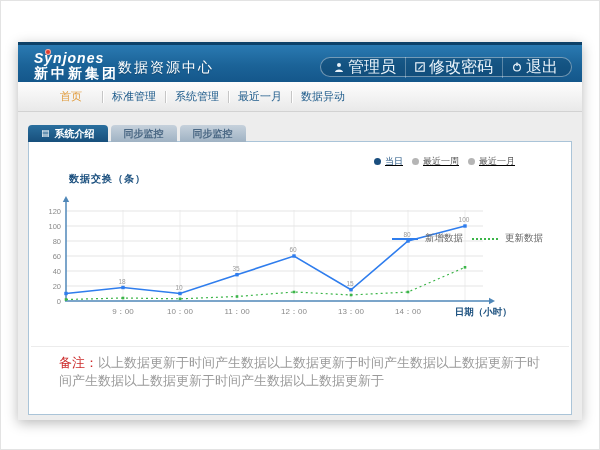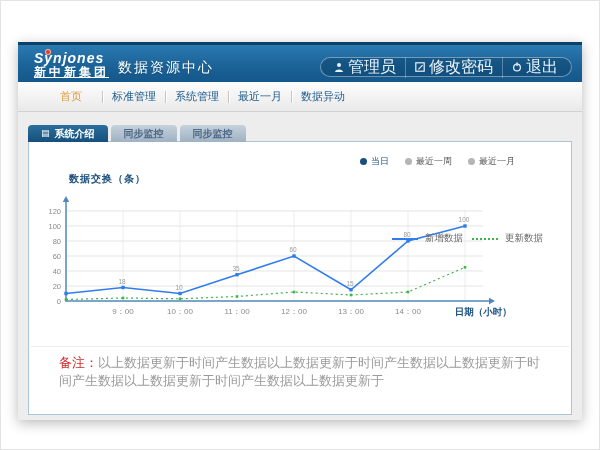--- a/index.html
+++ b/index.html
@@ -16,21 +16,21 @@
   }
   
   .header {
     position:relative; height:40px;
     background:linear-gradient(180deg,#2a7ab2 0%,#1b6398 55%,#14578b 100%);
     border-top:3px solid #0d4168;
   }
   .logo { position:absolute; left:16px; top:6px; color:#fff; line-height:1.1; }
   .logo-top { font-size:14px; font-weight:bold; font-style:italic; letter-spacing:1px; position:relative; }
   .logo-mark { position:absolute; left:11px; top:-2px; width:6px; height:6px; background:#e23c2e; border-radius:50%; box-shadow:inset 0 0 0 1px rgba(255,255,255,.6); }
-  .logo-bottom { font-size:12px; font-weight:bold; letter-spacing:3px;text-decoration:underline; }
+  .logo-bottom { font-size:14px; font-weight:bold; letter-spacing:3px; }
   .app-title { position:absolute; left:100px; top:14px; color:#fff; font-size:14px; letter-spacing:2px; text-shadow:0 1px 1px rgba(0,0,0,.25); }
   .user-pill {
     position:absolute; right:10px; top:12px; height:20px;
     display:flex; align-items:center;
     background:rgba(8,54,88,.35); border:1px solid rgba(255,255,255,.4);
     border-radius:11px; padding:0 4px;
   }
   .user-item { display:flex; align-items:center; gap:4px; color:#eaf3fa; font-size:16px; padding:0 9px; cursor:pointer; }
   .user-item + .user-item { border-left:1px solid rgba(255,255,255,.3);text-align:center; }
   .uicon { display:inline-flex; width:10px; height:10px; }
@@ -53,21 +53,21 @@
     background:linear-gradient(#c6d1dc,#9fb2c3); color:#4c6985; font-weight:bold;
     display:flex; align-items:center; gap:5px;
   }
   .tab.active { background:linear-gradient(#2a6f9e,#174f7c); color:#fff; }
   .tab-icon { font-size:9px; line-height:1; }
   .panel {
     position:absolute; left:10px; right:10px; top:23px; bottom:5px;
     background:#fff; border:1px solid #aac4d8;
   }
   
-  .radios { position:absolute; top:13px; right:56px; display:flex; gap:16px; }
+  .radios { position:absolute; top:13px; right:56px; display:flex; gap:9px;text-decoration:underline; }
   .radio { display:flex; align-items:center; gap:4px; font-size:9px; color:#555; cursor:pointer; }
   .radio .dot { width:7px; height:7px; border-radius:50%; background:#b5b5b5; }
   .radio.selected .dot { background:#1a4e7e; }
   .radio.selected { color:#1a4e7e; }
   
   .y-label { position:absolute; left:20px; top:30px; font-size:10px; font-weight:bold; color:#1a4f7e; letter-spacing:1px;margin-left:20px; }
   svg.chart { position:absolute; left:10px; top:44px; width:520px; height:150px; }
   
   .legend { position:absolute; right:28px; top:90px; display:flex; flex-direction:row; gap:9px; }
   .legend-item { display:flex; align-items:center; gap:7px; font-size:9.5px; color:#666; cursor:pointer; }

